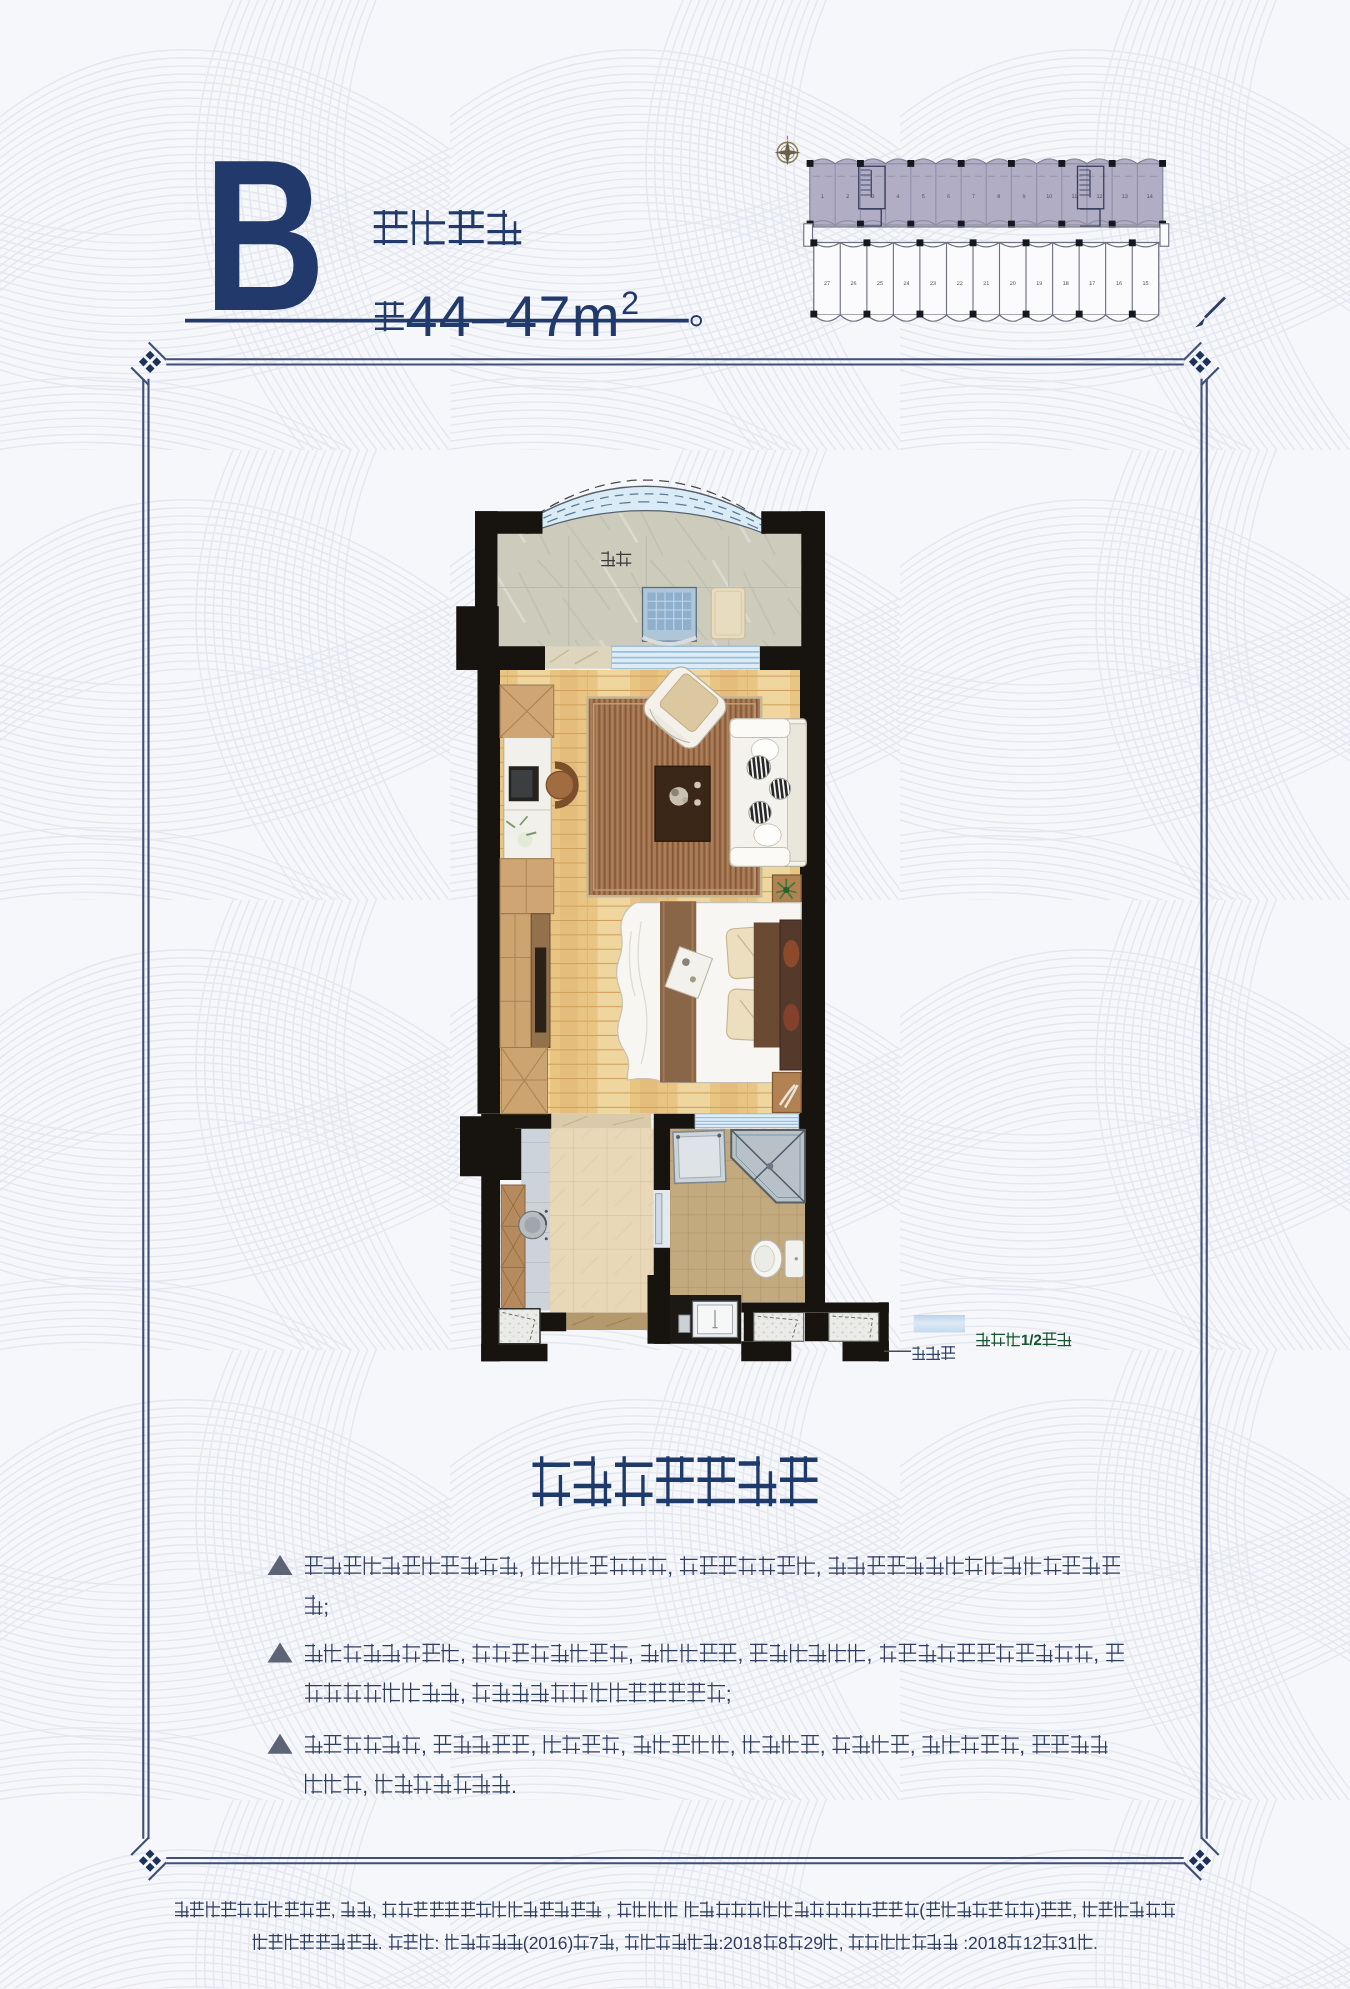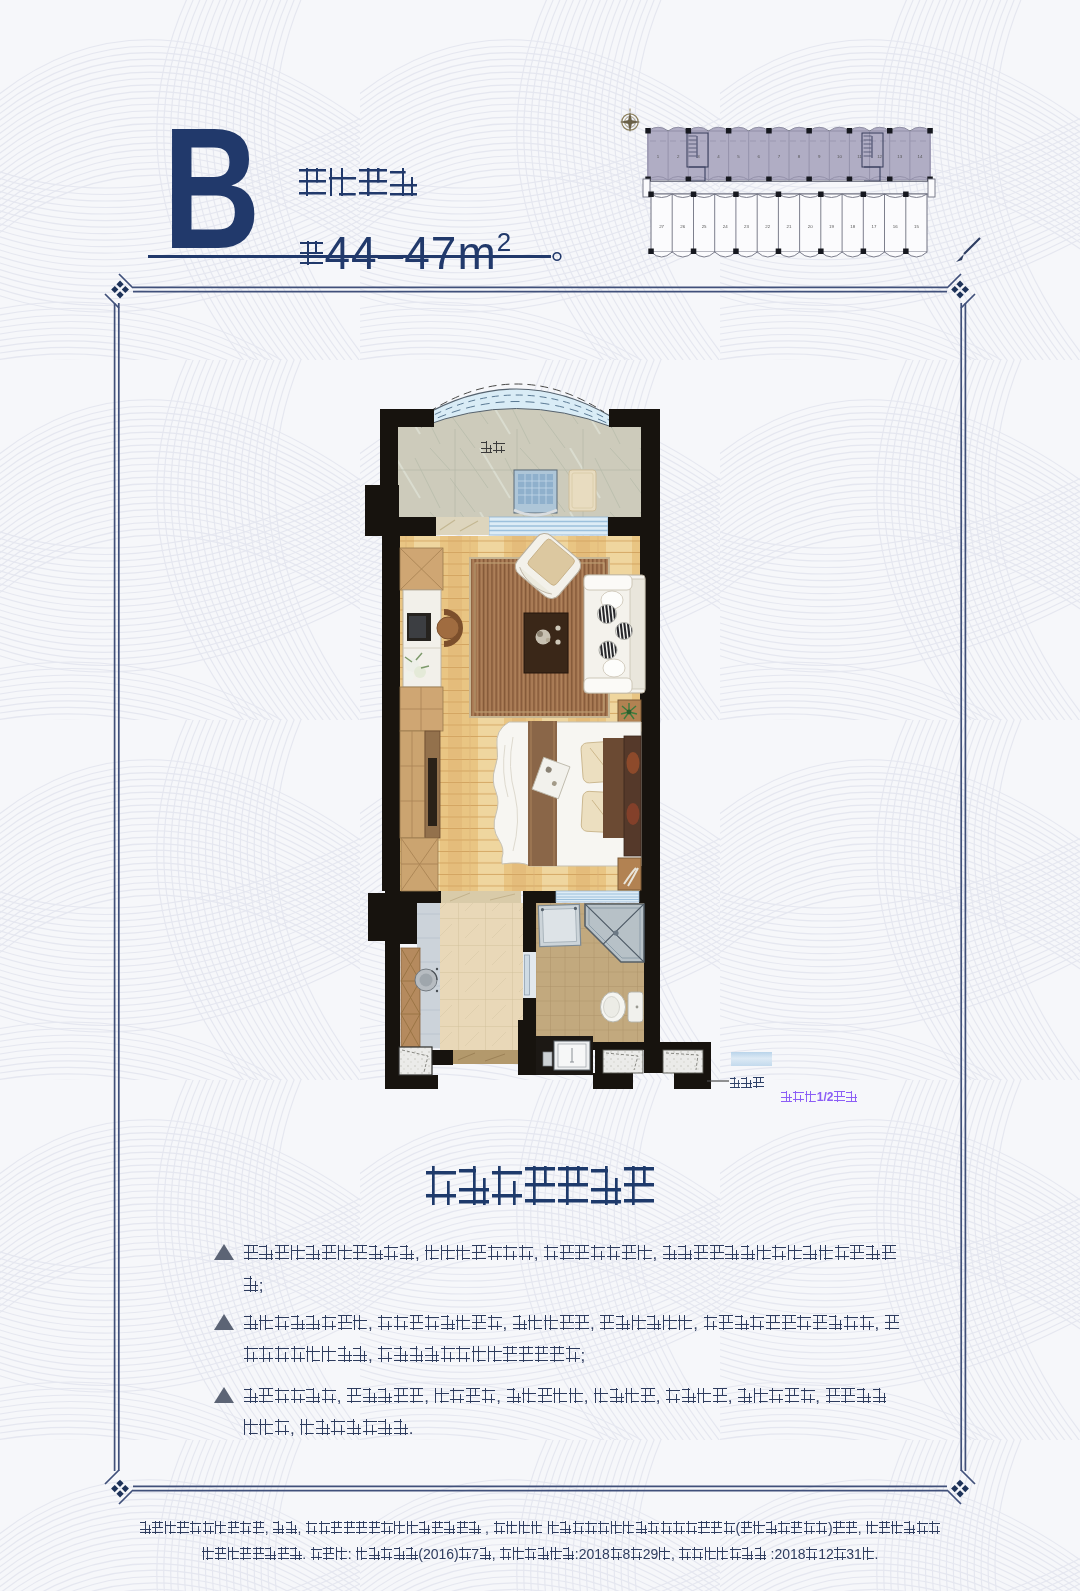--- a/index.html
+++ b/index.html
@@ -608,21 +608,21 @@
         <rect x="603" y="1050" width="40" height="23" fill="url(#pspeck)" stroke="#55554f" stroke-width="0.9"></rect>
         <path d="M606 1053 L638 1056 L634 1070" stroke="#6e6e68" stroke-width="0.8" stroke-dasharray="3 2" fill="none"></path>
       </g>
       <g>
         <rect x="663" y="1050" width="40" height="23" fill="url(#pspeck)" stroke="#55554f" stroke-width="0.9"></rect>
         <path d="M666 1053 L698 1055 L696 1070" stroke="#6e6e68" stroke-width="0.8" stroke-dasharray="3 2" fill="none"></path>
       </g>
     </svg>
 <div style="left:480px;top:440px;font-size:13px;color:#3a3a3a;"><i class="k k3"></i><i class="k k0"></i></div>
     <div style="left:731px;top:1052px;width:41px;height:14px;background:linear-gradient(180deg,#b9d4ea,#ddeaf5 45%,#c3daed);"></div>
-    <div style="left:780px;top:1090px;font-size:12.5px;font-weight:bold;color:#8b5cf6;"><i class="k k3"></i><i class="k k0"></i><i class="k k1"></i><span style="font-size:12px;">1/2</span><i class="k k2"></i><i class="k k3"></i></div>
+    <div style="left:780px;top:1065px;font-size:12.5px;font-weight:bold;color:#14532d;"><i class="k k3"></i><i class="k k0"></i><i class="k k1"></i><span style="font-size:12px;">1/2</span><i class="k k2"></i><i class="k k3"></i></div>
     <svg style="left:707px;top:1078px" width="22" height="6" viewBox="0 0 22 6">
       <line x1="0" y1="3" x2="22" y2="3" stroke="#4a4a4a" stroke-width="1.2"></line>
     </svg>
     <div style="left:729px;top:1076px;font-size:12px;font-weight:bold;color:#2c3f66;"><i class="k k3"></i><i class="k k3"></i><i class="k k2"></i></div>
 <div class="t" style="left:0;top:1165px;width:1080px;text-align:center;font-size:38px;font-weight:bold;color:#1e3a6b;"><i class="k k0"></i><i class="k k3"></i><i class="k k0"></i><i class="k k2"></i><i class="k k2"></i><i class="k k3"></i><i class="k k2"></i></div>
     <div style="left:214px;top:1244px;width:0;height:0;border-left:10px solid transparent;border-right:10px solid transparent;border-bottom:16px solid #5c6475;"></div>
     <div class="p" style="left:243px;top:1238px;width:690px;font-size:17px;line-height:31.5px;color:#2e3c5e;"><i class="k k2"></i><i class="k k3"></i><i class="k k2"></i><i class="k k1"></i><i class="k k3"></i><i class="k k2"></i><i class="k k1"></i><i class="k k2"></i><i class="k k3"></i><i class="k k0"></i><i class="k k3"></i>, <i class="k k1"></i><i class="k k1"></i><i class="k k1"></i><i class="k k2"></i><i class="k k0"></i><i class="k k0"></i><i class="k k0"></i>, <i class="k k0"></i><i class="k k2"></i><i class="k k2"></i><i class="k k0"></i><i class="k k0"></i><i class="k k2"></i><i class="k k1"></i>, <i class="k k3"></i><i class="k k3"></i><i class="k k2"></i><i class="k k2"></i><i class="k k3"></i><i class="k k3"></i><i class="k k1"></i><i class="k k0"></i><i class="k k1"></i><i class="k k3"></i><i class="k k1"></i><i class="k k0"></i><i class="k k2"></i><i class="k k3"></i><i class="k k2"></i><br><i class="k k3"></i>; </div>
     <div style="left:214px;top:1314px;width:0;height:0;border-left:10px solid transparent;border-right:10px solid transparent;border-bottom:16px solid #5c6475;"></div>
     <div class="p" style="left:243px;top:1308px;width:690px;font-size:17px;line-height:31.5px;color:#2e3c5e;"><i class="k k3"></i><i class="k k1"></i><i class="k k0"></i><i class="k k3"></i><i class="k k3"></i><i class="k k0"></i><i class="k k2"></i><i class="k k1"></i>, <i class="k k0"></i><i class="k k0"></i><i class="k k2"></i><i class="k k0"></i><i class="k k3"></i><i class="k k1"></i><i class="k k2"></i><i class="k k0"></i>, <i class="k k3"></i><i class="k k1"></i><i class="k k1"></i><i class="k k2"></i><i class="k k2"></i>, <i class="k k2"></i><i class="k k3"></i><i class="k k1"></i><i class="k k3"></i><i class="k k1"></i><i class="k k1"></i>, <i class="k k0"></i><i class="k k2"></i><i class="k k3"></i><i class="k k0"></i><i class="k k2"></i><i class="k k2"></i><i class="k k0"></i><i class="k k2"></i><i class="k k3"></i><i class="k k0"></i><i class="k k0"></i>, <i class="k k2"></i><br><i class="k k0"></i><i class="k k0"></i><i class="k k0"></i><i class="k k0"></i><i class="k k1"></i><i class="k k1"></i><i class="k k3"></i><i class="k k3"></i>, <i class="k k0"></i><i class="k k3"></i><i class="k k3"></i><i class="k k3"></i><i class="k k0"></i><i class="k k0"></i><i class="k k1"></i><i class="k k1"></i><i class="k k2"></i><i class="k k2"></i><i class="k k2"></i><i class="k k2"></i><i class="k k0"></i>; </div>
     <div style="left:214px;top:1387px;width:0;height:0;border-left:10px solid transparent;border-right:10px solid transparent;border-bottom:16px solid #5c6475;"></div>

